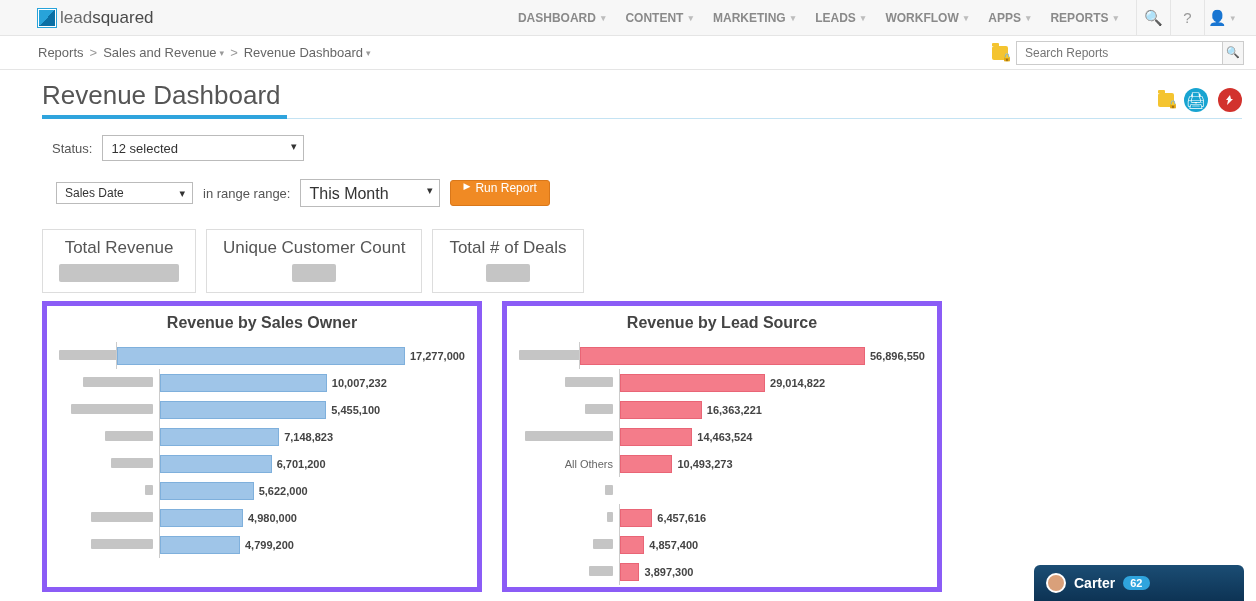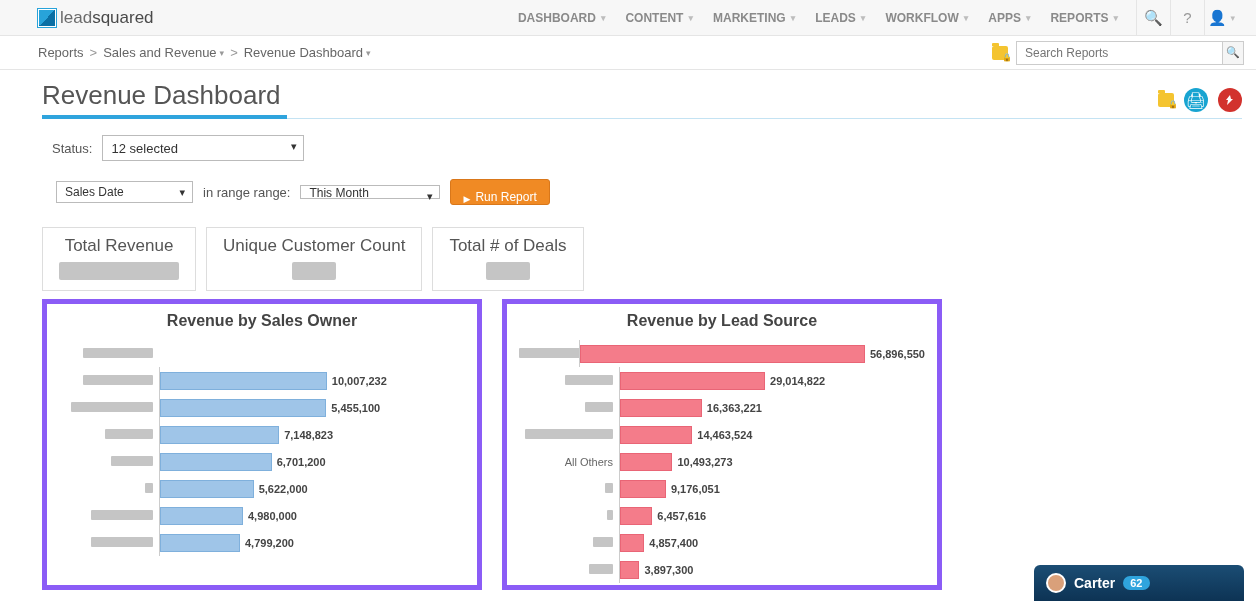--- a/index.html
+++ b/index.html
@@ -35,23 +35,23 @@
   .circ-btn{width:24px;height:24px;border-radius:50%;display:flex;align-items:center;justify-content:center;cursor:pointer;}
   .circ-blue{background:#18a4d1;color:#fff;}
   .circ-red{background:#d2322d;color:#fff;}
   
   .filters { display:flex; align-items:center; gap:10px; font-size:13px; color:#555; margin-bottom:22px; flex-wrap:wrap;}
   .sel { border:1px solid #bbb; background:#fff; height:26px; padding:0 22px 0 8px; font-size:13px; color:#333; appearance:none; position:relative; }
   .sel-wrap{position:relative;display:inline-block;border-radius:13px;}
   .sel-wrap::after{content:"▾";position:absolute;right:8px;top:5px;font-size:11px;color:#333;pointer-events:none;}
   .sel.wide{width:202px;}
   .sel.mid{width:137px;height:22px;font-size:12px;}
-  .sel.mid2{width:140px;height:14px;font-size:12px;}
+  .sel.mid2{width:140px;height:28px;font-size:16px;}
   .status-row{margin-left:10px;margin-bottom:18px;}
-  .run-btn{background:#f08a24;border:1px solid #d9771a;color:#fff;font-size:12px;height:26px;padding:0 12px;border-radius:3px;cursor:pointer;display:flex;align-items:flex-end;gap:5px;}
+  .run-btn{background:#f08a24;border:1px solid #d9771a;color:#fff;font-size:12px;height:26px;padding:0 12px;border-radius:3px;cursor:pointer;display:flex;align-items:flex-start;gap:5px;}
   .run-btn::before{content:"▶";font-size:9px;}
   
   .kpis{display:flex;gap:10px;margin:20px 0 8px 0;}
   .kpi{border:1px solid #ddd;background:#fff;padding:8px 16px 10px;text-align:center;}
   .kpi-title{font-size:17px;font-weight:300;color:#555;white-space:nowrap;}
   .kpi-val{margin-top:6px;height:18px;background:#c5c5c5;border-radius:2px;}
   .kpi:nth-child(1) .kpi-val{width:120px;}
   .kpi:nth-child(2) .kpi-val{width:44px;margin-left:auto;margin-right:auto;}
   .kpi:nth-child(3) .kpi-val{width:44px;margin-left:auto;margin-right:auto;}
   
@@ -180,20 +180,24 @@
         <div class="kpi-val" title="565"></div>
       </div>
     </div>
 
   <div class="charts">
     <div class="chart-box left">
       <div class="chart-title">Revenue by Sales Owner</div>
       <div class="chart-inner" id="chart0">
           <div class="bar-row">
             <div class="bar-label"><span class="redact" style="width:70px"></span></div>
+            <div class="bar-area">
+              <div class="bar blue" style="width:287.95px"></div>
+              <span class="bar-val">17,277,000</span>
+            </div>
           </div>
           <div class="bar-row">
             <div class="bar-label"><span class="redact" style="width:70px"></span></div>
             <div class="bar-area">
               <div class="bar blue" style="width:166.78719999999998px"></div>
               <span class="bar-val">10,007,232</span>
             </div>
           </div>
           <div class="bar-row">
             <div class="bar-label"><span class="redact" style="width:82px"></span></div>
@@ -272,24 +276,20 @@
           </div>
           <div class="bar-row">
             <div class="bar-label">All Others</div>
             <div class="bar-area">
               <div class="bar pink" style="width:52.466364999999996px"></div>
               <span class="bar-val">10,493,273</span>
             </div>
           </div>
           <div class="bar-row">
             <div class="bar-label"><span class="redact" style="width:8px"></span></div>
-            <div class="bar-area">
-              <div class="bar pink" style="width:45.880255px"></div>
-              <span class="bar-val">9,176,051</span>
-            </div>
           </div>
           <div class="bar-row">
             <div class="bar-label"><span class="redact" style="width:6px"></span></div>
             <div class="bar-area">
               <div class="bar pink" style="width:32.28808px"></div>
               <span class="bar-val">6,457,616</span>
             </div>
           </div>
           <div class="bar-row">
             <div class="bar-label"><span class="redact" style="width:20px"></span></div>

